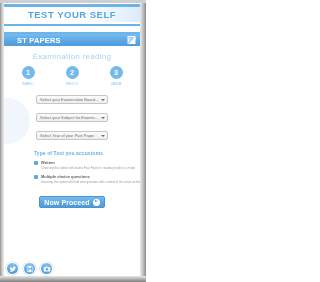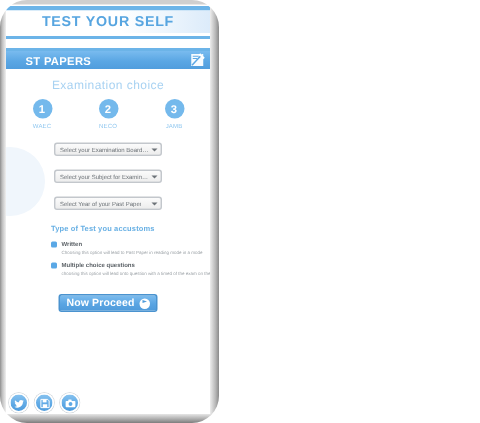--- a/index.html
+++ b/index.html
@@ -15,21 +15,20 @@
   }
 
   
   #window {
     position: relative;
     width: 146px;
     height: 282px;
     box-sizing: border-box;
     background: #ffffff;
     overflow: hidden;
-    border-radius: 18px;
   }
   
   #frame-shadow-left {
     position: absolute; left: 0; top: 0; width: 4px; height: 282px;
     background: linear-gradient(to right,#8e8e8e 0%,#bdbdbd 35%,#f0f0f0 100%);
     z-index: 40;
   }
   #frame-shadow-right {
     position: absolute; right: 0; top: 0; width: 6px; height: 282px;
     background: linear-gradient(to left,#8a8a8a 0%,#b8b8b8 40%,#ededed 100%);
@@ -347,21 +346,21 @@
           <path d="M4 17 L17 3" stroke="#5ba7e4" stroke-width="2"></path>
           <path d="M15 1 L21 7 L19 9 L13 3 Z" fill="#ffffff"></path>
         </svg>
       </span>
     </div>
 
     <div id="panel">
 
       <div id="decor-circle"></div>
 
-      <div id="form-heading">Examination choice</div>
+      <div id="form-heading">Examination reading</div>
 
       <div id="steps">
         <div class="step">
           <div class="step-circle">1</div>
           <div class="step-label">waec</div>
         </div>
         <div class="step">
           <div class="step-circle">2</div>
           <div class="step-label">neco</div>
         </div>

